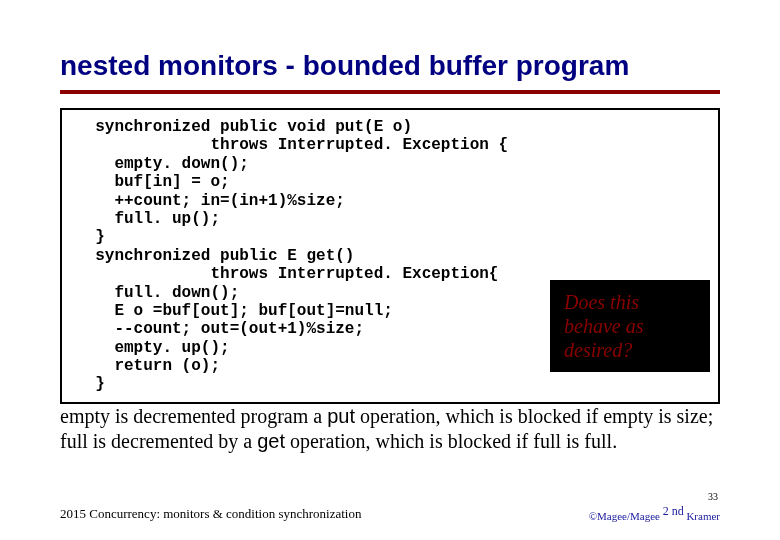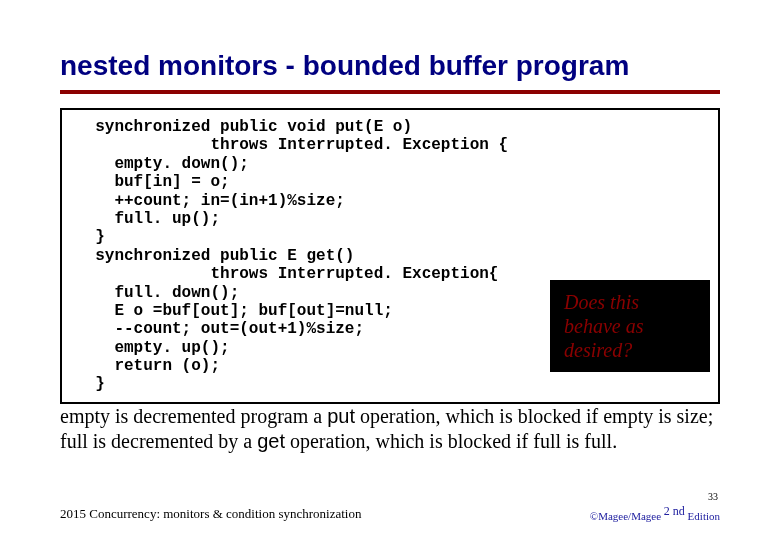--- a/index.html
+++ b/index.html
@@ -101,14 +101,14 @@
     return (o);
   }</span><div class="highlight-box"><span>Does this behave</span> <span>as desired?</span></div></div>
 
 <div class="body-text">
   <span class="italic">empty</span><span> is decremented program a </span><span class="mono">put</span><span> operation, which is blocked if </span><span class="italic">empty</span><span> is size; </span><span class="italic">full</span><span> is decremented by a </span><span class="mono">get</span><span> operation, which is blocked if </span><span class="italic">full</span><span> is full.</span>
 </div>
 
 <div class="page-number">33</div>
 <div class="footer-left">2015  Concurrency: monitors &amp; condition synchronization</div>
 <div class="footer-right">
-  <span>©Magee/Magee </span><sup>2 nd</sup><span> Edition</span>
+  <span>©Magee/Magee </span><sup>2 nd</sup><span> Kramer</span>
 </div>
 
 </body></html>

